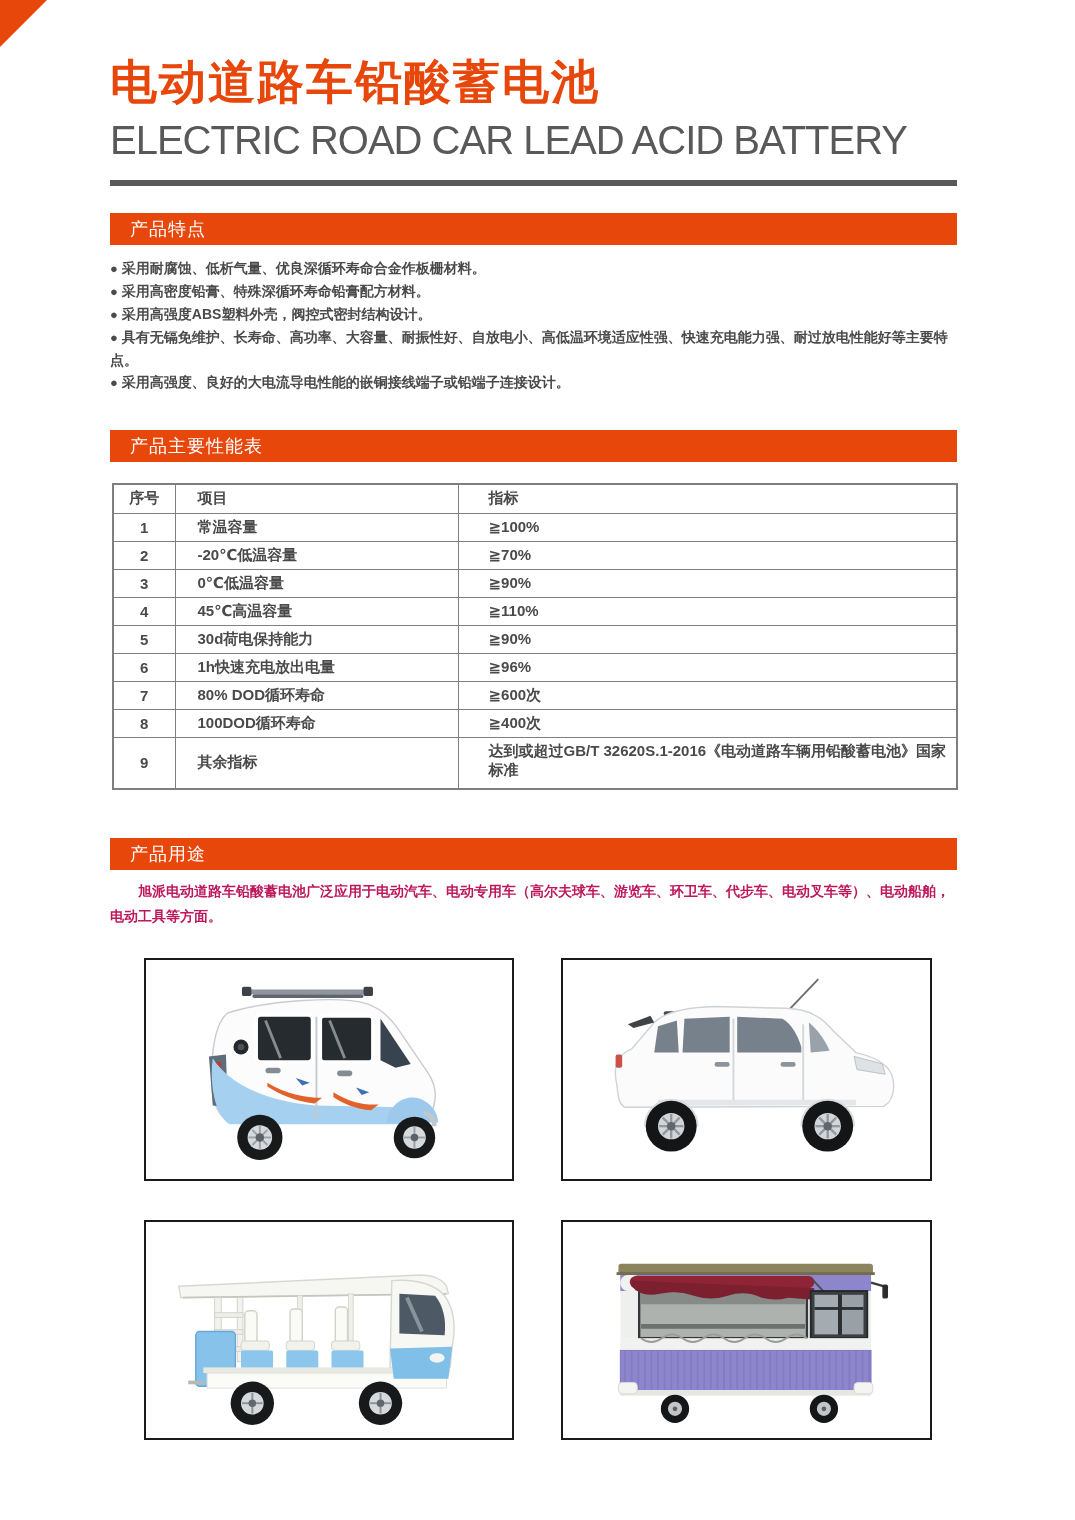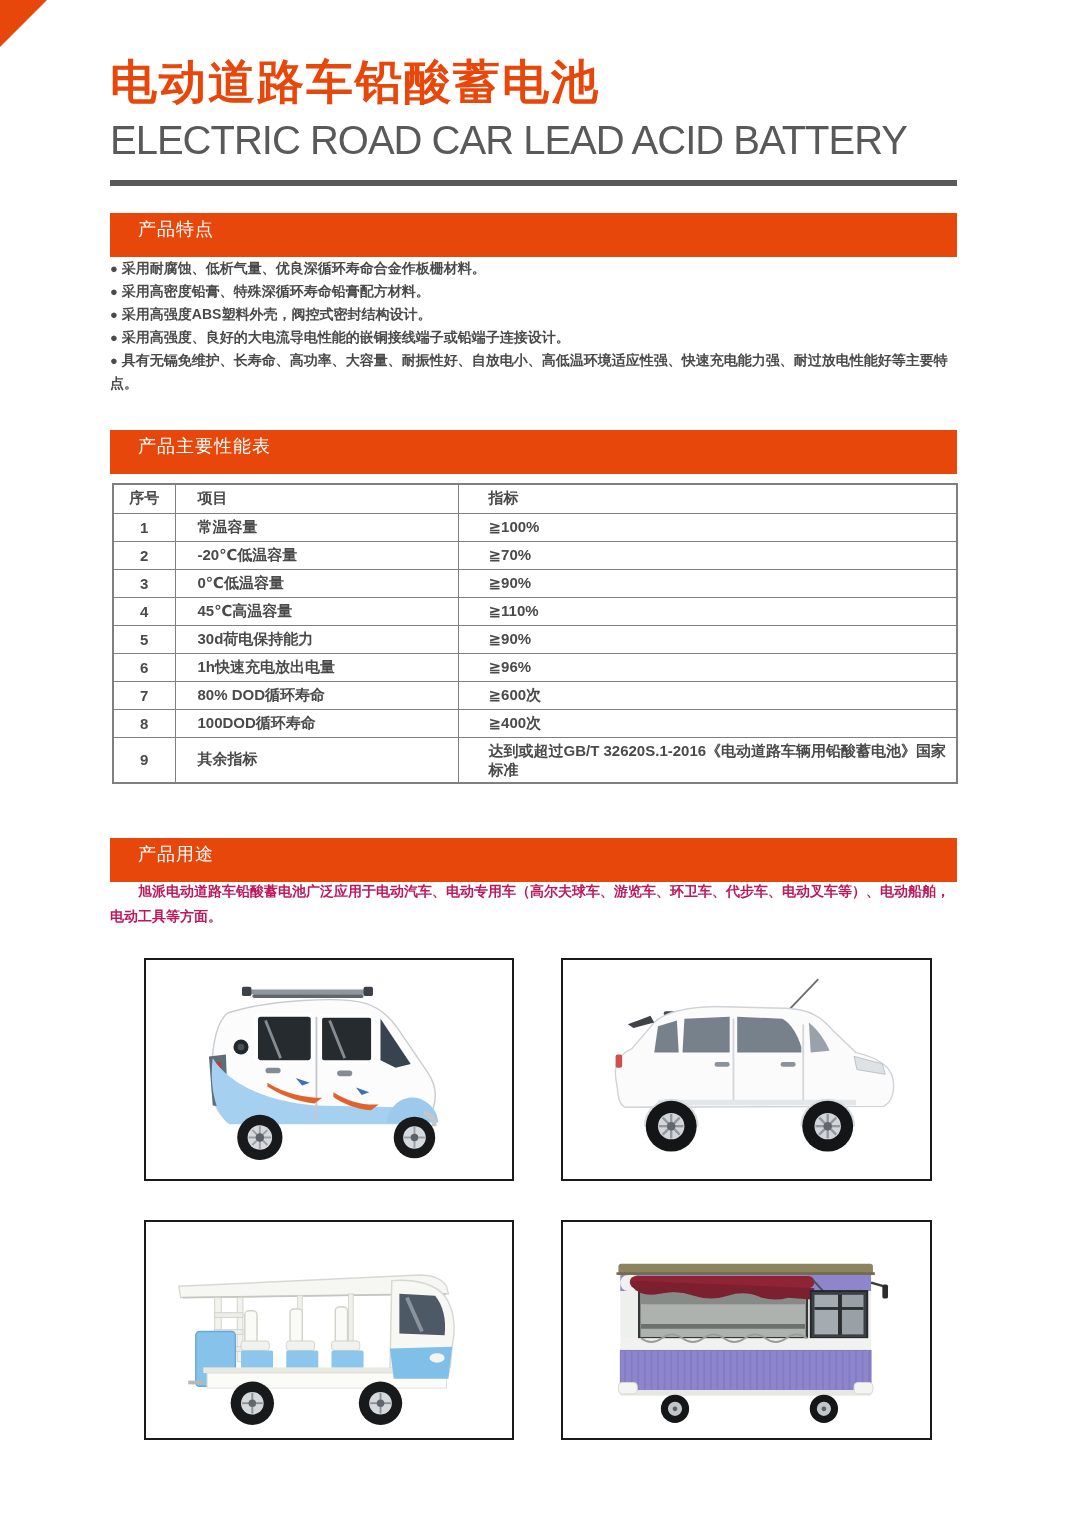--- a/index.html
+++ b/index.html
@@ -7,42 +7,42 @@
     position:relative;width:1075px;height:1520px;background:#ffffff;overflow:hidden;
     font-family:"Liberation Sans","DejaVu Sans",sans-serif;color:#4A4A4A;
   }
   .corner{position:absolute;left:0;top:0;width:0;height:0;
     border-top:47px solid #E8470B;border-right:47px solid transparent;}
   .title-cn{position:absolute;left:110px;top:54px;font-size:47px;font-weight:900;
     color:#E8470B;letter-spacing:2px;line-height:1.2;white-space:nowrap;}
   .title-en{position:absolute;left:110px;top:117px;font-size:40px;font-weight:400;
     color:#595959;letter-spacing:-1px;line-height:1.15;white-space:nowrap;}
   .divider{position:absolute;left:110px;top:180px;width:847px;height:6px;background:#595959;}
-  .banner{position:absolute;left:110px;width:847px;height:44px;background:#E8470B;
-    color:#ffffff;font-size:18px;line-height:32px;padding-left:28px;box-sizing:border-box;
+  .banner{position:absolute;left:110px;width:847px;height:32px;background:#E8470B;
+    color:#ffffff;font-size:18px;line-height:32px;padding-left:20px;box-sizing:border-box;
     letter-spacing:1px;font-weight:500;}
   #banner-features{top:213px}
   #banner-performance{top:430px}
   #banner-applications{top:838px}
 
   .features{position:absolute;left:110px;top:257px;width:852px;font-size:14px;
     line-height:22px;font-weight:600;color:#4A4A4A;}
   .feature-item{margin:0;}
   .feature-item .dot{font-size:13px;margin-right:4px;}
 
   .perf-table{position:absolute;left:112px;top:483px;width:846px;border-collapse:collapse;
     font-size:15px;font-weight:600;color:#4A4A4A;border:2.5px solid #7F7F7F;}
   .perf-table th,.perf-table td{border:1.5px solid #7F7F7F;box-sizing:border-box;margin-left:21px;}
   .perf-table th{height:29px;font-weight:700;}
   .perf-table td{height:28px;}
   .col-no{width:62px;text-align:center;}
   .col-item{width:283px;text-align:left;padding-left:22px;}
   .col-index{text-align:left;padding-left:30px;}
   .row-last td{height:45px;}
-  .row-last .col-index{line-height:19px;padding-top:3px;padding-bottom:3px;}
+  .row-last .col-index{line-height:19px;padding-top:3px;padding-bottom:9px;}
 
   .apps-paragraph{position:absolute;left:110px;top:879px;width:852px;font-size:14px;
     line-height:25px;font-weight:600;color:#be185d;text-indent:28px;}
 
   .photo{position:absolute;border:2.5px solid #1A1A1A;background:#ffffff;box-sizing:border-box;
     display:flex;align-items:center;justify-content:center;}
   #photo-1{left:144px;top:958px;width:370px;height:223px;}
   #photo-2{left:561px;top:958px;width:371px;height:223px;}
   #photo-3{left:144px;top:1220px;width:370px;height:220px;}
   #photo-4{left:561px;top:1220px;width:371px;height:220px;}
@@ -58,22 +58,22 @@
   <div class="title-cn">电动道路车铅酸蓄电池</div>
   <div class="title-en">ELECTRIC ROAD CAR LEAD ACID BATTERY</div>
   <div class="divider"></div>
 
   <div class="banner" id="banner-features">产品特点</div>
 
   <div class="features">
     <div class="feature-item"><span class="dot">●</span><span>采用耐腐蚀、低析气量、优良深循环寿命合金作板栅材料。</span></div>
     <div class="feature-item"><span class="dot">●</span><span>采用高密度铅膏、特殊深循环寿命铅膏配方材料。</span></div>
     <div class="feature-item"><span class="dot">●</span><span>采用高强度ABS塑料外壳，阀控式密封结构设计。</span></div>
+    <div class="feature-item"><span class="dot">●</span><span>具有无镉免维护、长寿命、高功率、大容量、耐振性好、自放电小、高低温环境适应性强、快速充电能力强、耐过放电性能好等主要特点。</span></div>
     <div class="feature-item"><span class="dot">●</span><span>采用高强度、良好的大电流导电性能的嵌铜接线端子或铅端子连接设计。</span></div>
-    <div class="feature-item"><span class="dot">●</span><span>具有无镉免维护、长寿命、高功率、大容量、耐振性好、自放电小、高低温环境适应性强、快速充电能力强、耐过放电性能好等主要特点。</span></div>
   </div>
 
   <div class="banner" id="banner-performance">产品主要性能表</div>
 
   <table class="perf-table">
     <tbody>
         <tr>
       <th class="col-no">序号</th>
       <th class="col-item">项目</th>
       <th class="col-index">指标</th>

